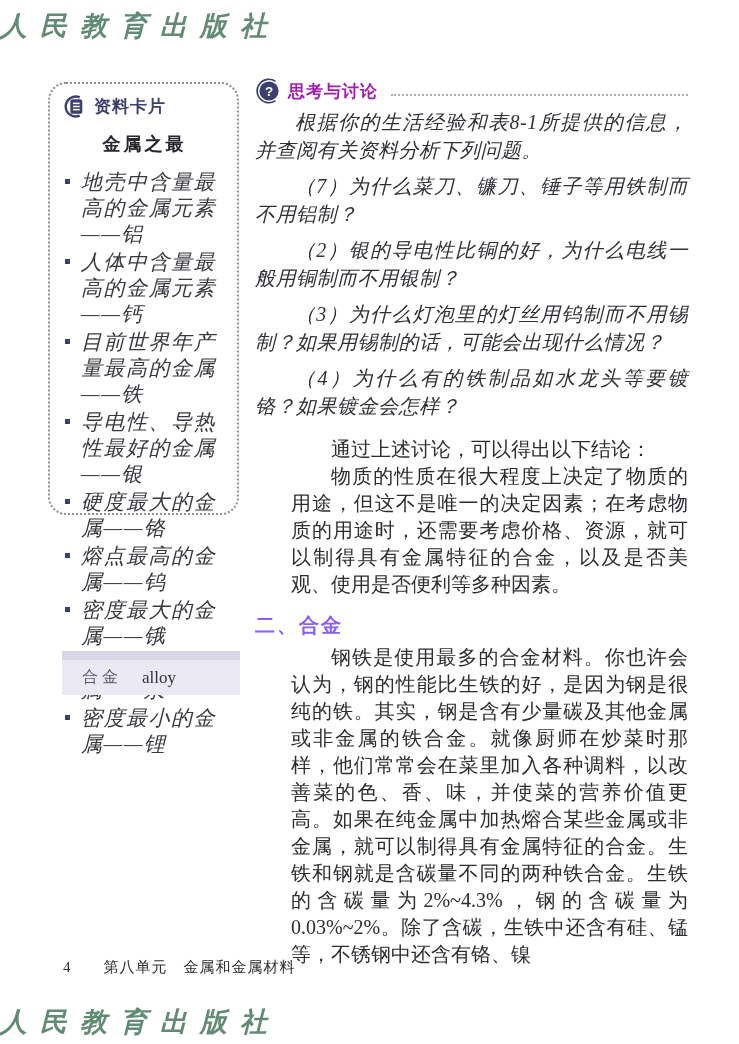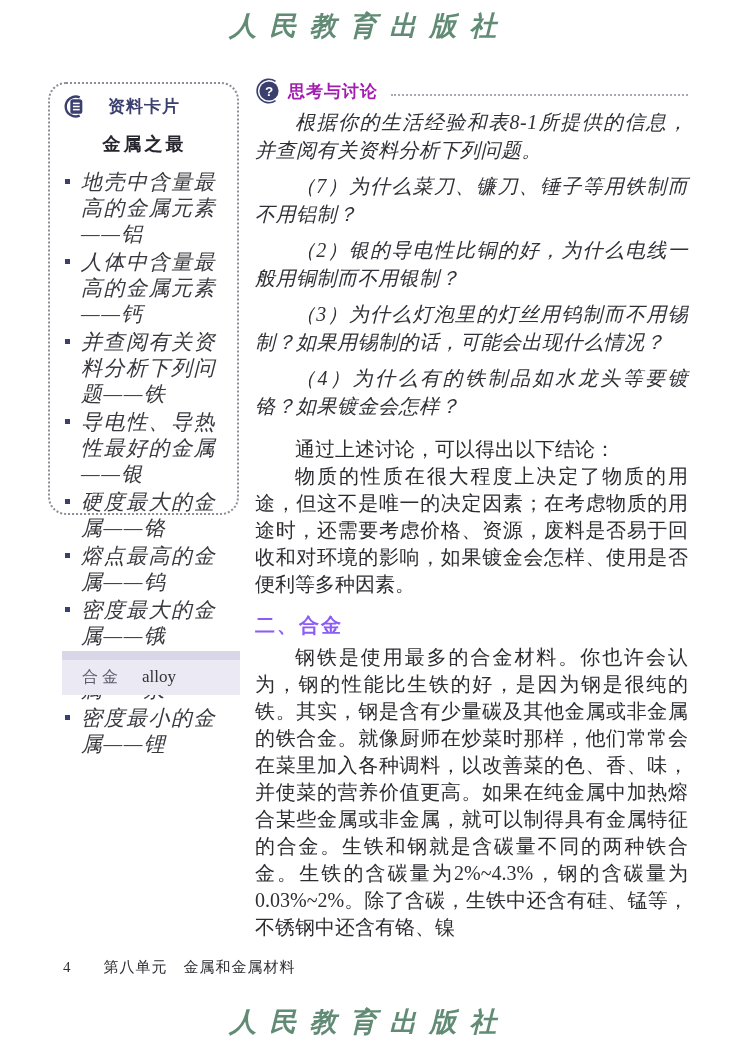--- a/index.html
+++ b/index.html
@@ -11,21 +11,20 @@
     background: #ffffff;
     font-family: "Liberation Serif", "DejaVu Serif", serif;
     color: #2e2e33;
     overflow: hidden;
   }
 
   
   .watermark {
     position: absolute;
     left: 0; right: 0;
-    text-align: center;
     font-family: "Liberation Serif", serif;
     font-style: italic;
     font-weight: bold;
     font-size: 27px;
     letter-spacing: 13px;
     color: #4d7c62;
     opacity: 0.88;
   }
   .watermark.top { top: 8px; }
   .watermark.bottom { top: 1004px; }
@@ -33,21 +32,21 @@
   
   .card {
     position: absolute;
     left: 48px; top: 82px;
     width: 191px; height: 433px;
     border: 2px dotted #8d8d98;
     border-radius: 18px;
     padding: 10px 10px 8px 12px;
     background: #ffffff;
   }
-  .card-header { display: flex; align-items: center; gap: 21px; }
+  .card-header { display: flex; align-items: center; gap: 7px; }
   .card-icon svg { display: block; }
   .card-header-label {
     font-family: "Liberation Sans", sans-serif;
     font-weight: bold;
     font-size: 17px;
     color: #3b3f6e;
     letter-spacing: 1px;
   }
   .card-title {
     margin-top: 13px;
@@ -82,21 +81,21 @@
     left: 62px; top: 651px;
     width: 178px; height: 44px;
     background: #ebe9f3;
   }
   .vocab-strip {
     height: 9px;
     background: #d9d6e8;
   }
   .vocab-row {
     display: flex;
-    align-items: flex-start;
+    align-items: flex-end;
     gap: 20px;
     padding: 7px 0 0 20px;
   }
   .vocab-cn {
     font-size: 16px;
     letter-spacing: 4px;
     color: #5c5c6e;
   }
   .vocab-en {
     font-size: 17px;
@@ -140,20 +139,21 @@
     line-height: 28px;
     letter-spacing: 0.5px;
     color: #303036;
   }
   .intro { margin-top: 4px; }
   .question { margin-top: 8px; }
   .song {
     font-style: normal;
     line-height: 27px;
     color: #2c2c31;
+    margin-left: 36px;
   }
   .conclusion-lead { margin-top: 16px; }
   .section-heading {
     margin-top: 14px;
     font-family: "Liberation Sans", sans-serif;
     font-weight: bold;
     font-size: 20px;
     letter-spacing: 2px;
     color: #8b5cf6;
     height: 26px;
@@ -189,21 +189,21 @@
           <line x1="10.5" y1="12" x2="17" y2="12" stroke="#ffffff" stroke-width="1.5"></line>
           <line x1="10.5" y1="15" x2="17" y2="15" stroke="#ffffff" stroke-width="1.5"></line>
         </svg>
       </span>
       <span class="card-header-label">资料卡片</span>
     </div>
     <h3 class="card-title">金属之最</h3>
     <ul class="card-list">
       <li>地壳中含量最高的金属元素——铝</li>
       <li>人体中含量最高的金属元素——钙</li>
-      <li>并查阅有关资料分析下列问题——铁</li>
+      <li>目前世界年产量最高的金属——铁</li>
       <li>导电性、导热性最好的金属——银</li>
       <li>硬度最大的金属——铬</li>
       <li>熔点最高的金属——钨</li>
       <li>密度最大的金属——锇</li>
       <li>熔点最低的金属——汞</li>
       <li>密度最小的金属——锂</li>
     </ul>
   </aside>
 
   <div class="vocab">
@@ -227,21 +227,21 @@
       <span class="dotted-leader"></span>
     </div>
 
     <p class="kai intro">根据你的生活经验和表8-1所提供的信息，并查阅有关资料分析下列问题。</p>
     <p class="kai question">（7）为什么菜刀、镰刀、锤子等用铁制而不用铝制？</p>
     <p class="kai question">（2）银的导电性比铜的好，为什么电线一般用铜制而不用银制？</p>
     <p class="kai question">（3）为什么灯泡里的灯丝用钨制而不用锡制？如果用锡制的话，可能会出现什么情况？</p>
     <p class="kai question">（4）为什么有的铁制品如水龙头等要镀铬？如果镀金会怎样？</p>
 
     <p class="song conclusion-lead">通过上述讨论，可以得出以下结论：</p>
-    <p class="song">物质的性质在很大程度上决定了物质的用途，但这不是唯一的决定因素；在考虑物质的用途时，还需要考虑价格、资源，废料是否易于回收和对环境的影响，如果镀金会怎样、使用是否便利等多种因素。</p>
+    <p class="song">物质的性质在很大程度上决定了物质的用途，但这不是唯一的决定因素；在考虑物质的用途时，还需要考虑价格、资源，就可以制得具有金属特征的合金，以及是否美观、使用是否便利等多种因素。</p>
 
     <h2 class="section-heading">二、合金</h2>
     <p class="song alloy-body">钢铁是使用最多的合金材料。你也许会认为，钢的性能比生铁的好，是因为钢是很纯的铁。其实，钢是含有少量碳及其他金属或非金属的铁合金。就像厨师在炒菜时那样，他们常常会在菜里加入各种调料，以改善菜的色、香、味，并使菜的营养价值更高。如果在纯金属中加热熔合某些金属或非金属，就可以制得具有金属特征的合金。生铁和钢就是含碳量不同的两种铁合金。生铁的含碳量为2%~4.3%，钢的含碳量为0.03%~2%。除了含碳，生铁中还含有硅、锰等，不锈钢中还含有铬、镍</p>
   </main>
 
   <footer class="footer">
     <span class="page-num">4</span>
     <span class="unit">第八单元　金属和金属材料</span>
   </footer>
 

